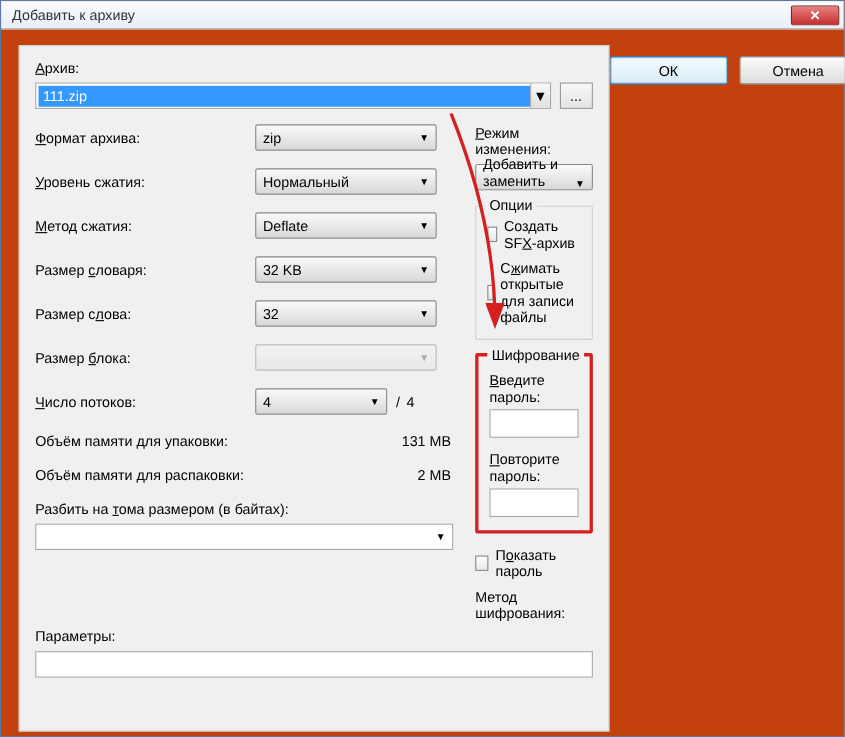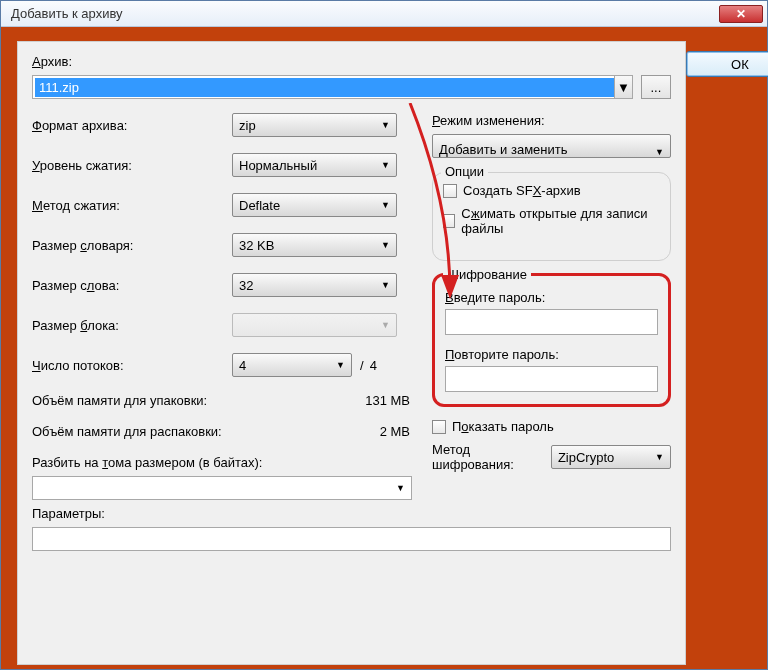--- a/index.html
+++ b/index.html
@@ -147,36 +147,36 @@
   background:#fff;
   padding:0 6px;
   display:flex;
   align-items:center;
 }
 .sel-input .tri { margin-left:auto; font-size:9px; }
 .group {
   border: 1px solid #cfcfcf;
   padding: 10px 10px 12px 10px;
   margin-bottom: 12px;
-  border-radius: 12px;
+  border-radius: 2px;
   position: relative;
 }
 .group-title {
   position: absolute;
   top: -9px;
   left: 8px;
   background: #f0f0f0;
   padding: 0 4px;
 }
 .check-row {
   display: flex;
   align-items: center;
   margin-bottom: 8px;
 }
-.check-row:last-child { margin-bottom: 12px; }
+.check-row:last-child { margin-bottom: 0; }
 .checkbox {
   width: 14px;
   height: 14px;
   border: 1px solid #888;
   background: linear-gradient(#fff,#e8e8e8);
   margin-right: 6px;
 }
 .pw-input {
   width: 100%;
   height: 26px;
@@ -343,24 +343,20 @@
             <input type="password" class="pw-input" style="">
           </div>
 
           <div class="check-row" style="margin-top:4px;">
             <div class="checkbox"></div>
             <span>П<span class="underline">о</span>казать пароль</span>
           </div>
 
           <div class="enc-method-row">
             <div class="label">Метод шифрования:</div>
-            <div class="combo enc-combo">
-                <span class="combo-val">ZipCrypto</span>
-                <span class="tri"></span>
-              </div>
           </div>
         </div>
 
         <svg class="arrow-svg" style="left:368px; top:-10px; width:70px; height:200px;">
           <defs>
             <marker id="ah" markerWidth="10" markerHeight="10" refX="6" refY="3" orient="auto">
               <path d="M0,0 L8,3 L0,6 Z" fill="#d42020"></path>
             </marker>
           </defs>
           <path d="M 10 0 Q 50 100 50 190" stroke="#d42020" stroke-width="3" fill="none" marker-end="url(#ah)"></path>

